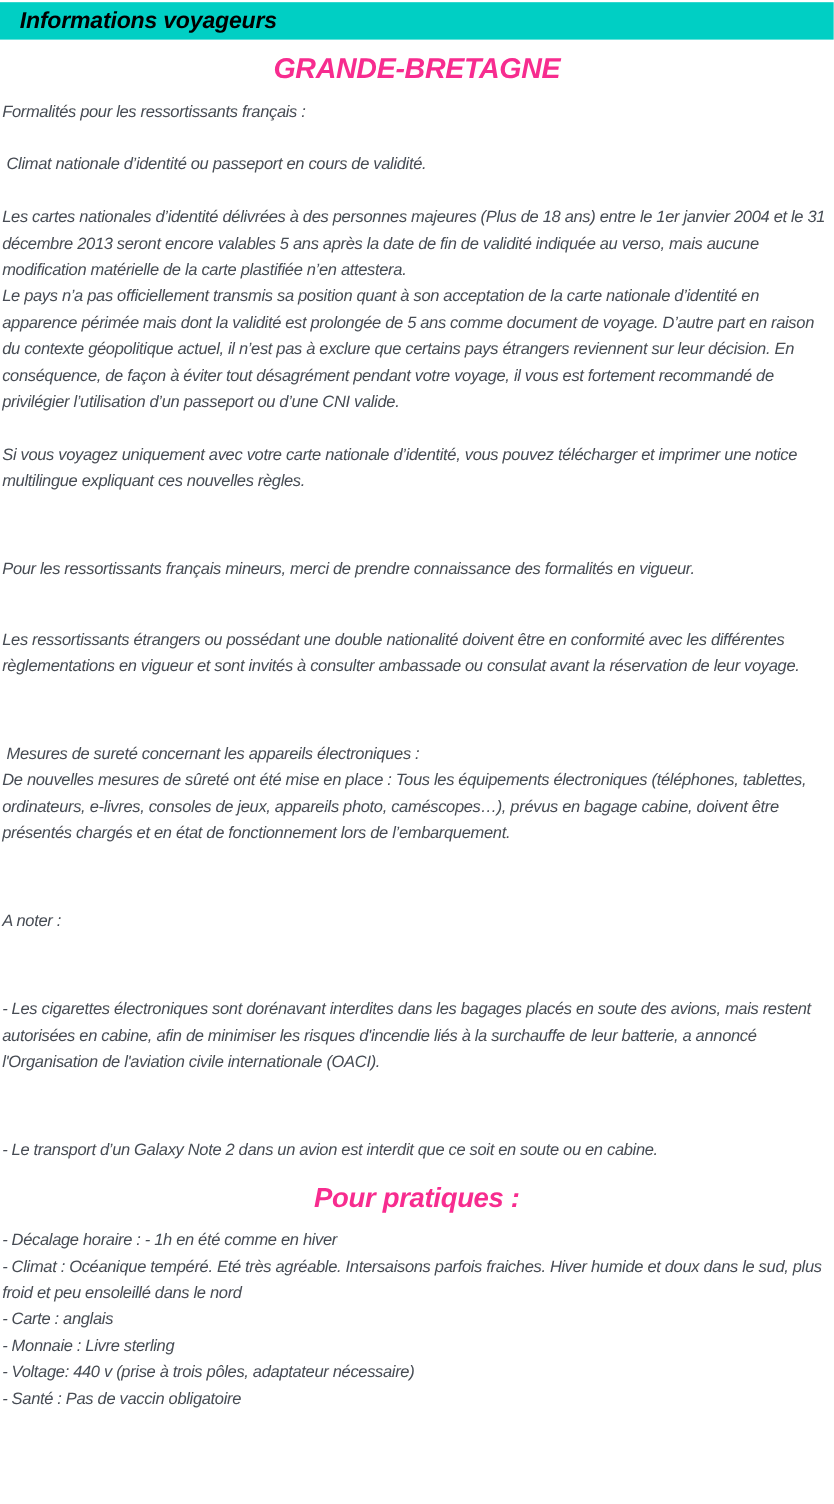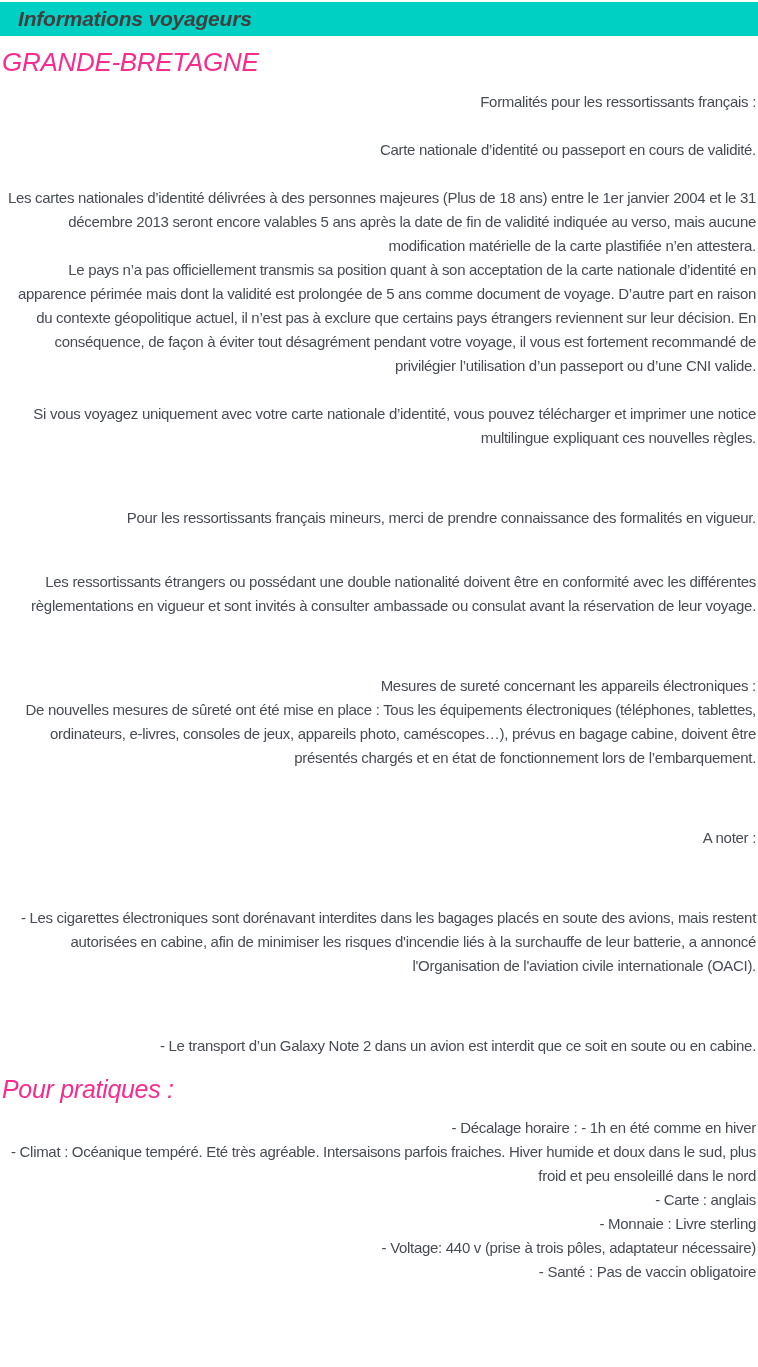--- a/index.html
+++ b/index.html
@@ -19,68 +19,69 @@
   }
   .topbar{
     margin-top:2px;
     height:34px;
     background:var(--teal);
     display:flex;
     align-items:center;
     padding-left:18px;
   }
   .topbar h1{
-    color:#404040;
+    color:#000000;
     font-size:21px;
     font-style:italic;
     font-weight:bold;
     letter-spacing:-0.2px;
     white-space:nowrap;
   }
   main{
     padding:0 2px 0 2px;
   }
   .country{
     color:var(--pink);
     font-size:26px;
     line-height:32px;
     font-style:italic;
-    font-weight:normal;
+    font-weight:bold;
     letter-spacing:-0.3px;
     margin:10px 0 12px 0;
+    text-align:center;
   }
   .h-infos{
     font-size:25px;
     line-height:30px;
     margin:16px 0 12px 0;
   }
   .para{
+    font-style:italic;
     font-size:15px;
     line-height:24px;
     letter-spacing:-0.3px;
     white-space:pre-wrap;
-    text-align:right;
   }
   .mt0{margin-top:0;}
   .mt24{margin-top:24px;}
   .mt40{margin-top:40px;}
   .mt56{margin-top:56px;}
 </style>
 </head>
 <body>
 
 <header class="topbar">
   <h1>Informations voyageurs</h1>
 </header>
 
 <main>
   <h2 class="country">GRANDE-BRETAGNE</h2>
 
   <p class="para mt0">Formalités pour les ressortissants français :</p>
-  <p class="para mt24"> Carte nationale d’identité ou passeport en cours de validité.</p>
+  <p class="para mt24"> Climat nationale d’identité ou passeport en cours de validité.</p>
   <p class="para mt24">Les cartes nationales d’identité délivrées à des personnes majeures (Plus de 18 ans) entre le 1er janvier 2004 et le 31 décembre 2013 seront encore valables 5 ans après la date de fin de validité indiquée au verso, mais aucune modification matérielle de la carte plastifiée n’en attestera.</p>
   <p class="para mt0">Le pays n’a pas officiellement transmis sa position quant à son acceptation de la carte nationale d’identité en apparence périmée mais dont la validité est prolongée de 5 ans comme document de voyage. D’autre part en raison du contexte géopolitique actuel, il n’est pas à exclure que certains pays étrangers reviennent sur leur décision. En conséquence, de façon à éviter tout désagrément pendant votre voyage, il vous est fortement recommandé de privilégier l’utilisation d’un passeport ou d’une CNI valide.</p>
   <p class="para mt24">Si vous voyagez uniquement avec votre carte nationale d’identité, vous pouvez télécharger et imprimer une notice multilingue expliquant ces nouvelles règles.</p>
   <p class="para mt56">Pour les ressortissants français mineurs, merci de prendre connaissance des formalités en vigueur.</p>
   <p class="para mt40">Les ressortissants étrangers ou possédant une double nationalité doivent être en conformité avec les différentes règlementations en vigueur et sont invités à consulter ambassade ou consulat avant la réservation de leur voyage.</p>
   <p class="para mt56"> Mesures de sureté concernant les appareils électroniques :</p>
   <p class="para mt0">De nouvelles mesures de sûreté ont été mise en place : Tous les équipements électroniques (téléphones, tablettes, ordinateurs, e-livres, consoles de jeux, appareils photo, caméscopes…), prévus en bagage cabine, doivent être présentés chargés et en état de fonctionnement lors de l’embarquement.</p>
   <p class="para mt56">A noter :</p>
   <p class="para mt56">- Les cigarettes électroniques sont dorénavant interdites dans les bagages placés en soute des avions, mais restent autorisées en cabine, afin de minimiser les risques d'incendie liés à la surchauffe de leur batterie, a annoncé l'Organisation de l'aviation civile internationale (OACI).</p>
   <p class="para mt56">- Le transport d’un Galaxy Note 2 dans un avion est interdit que ce soit en soute ou en cabine.</p>

